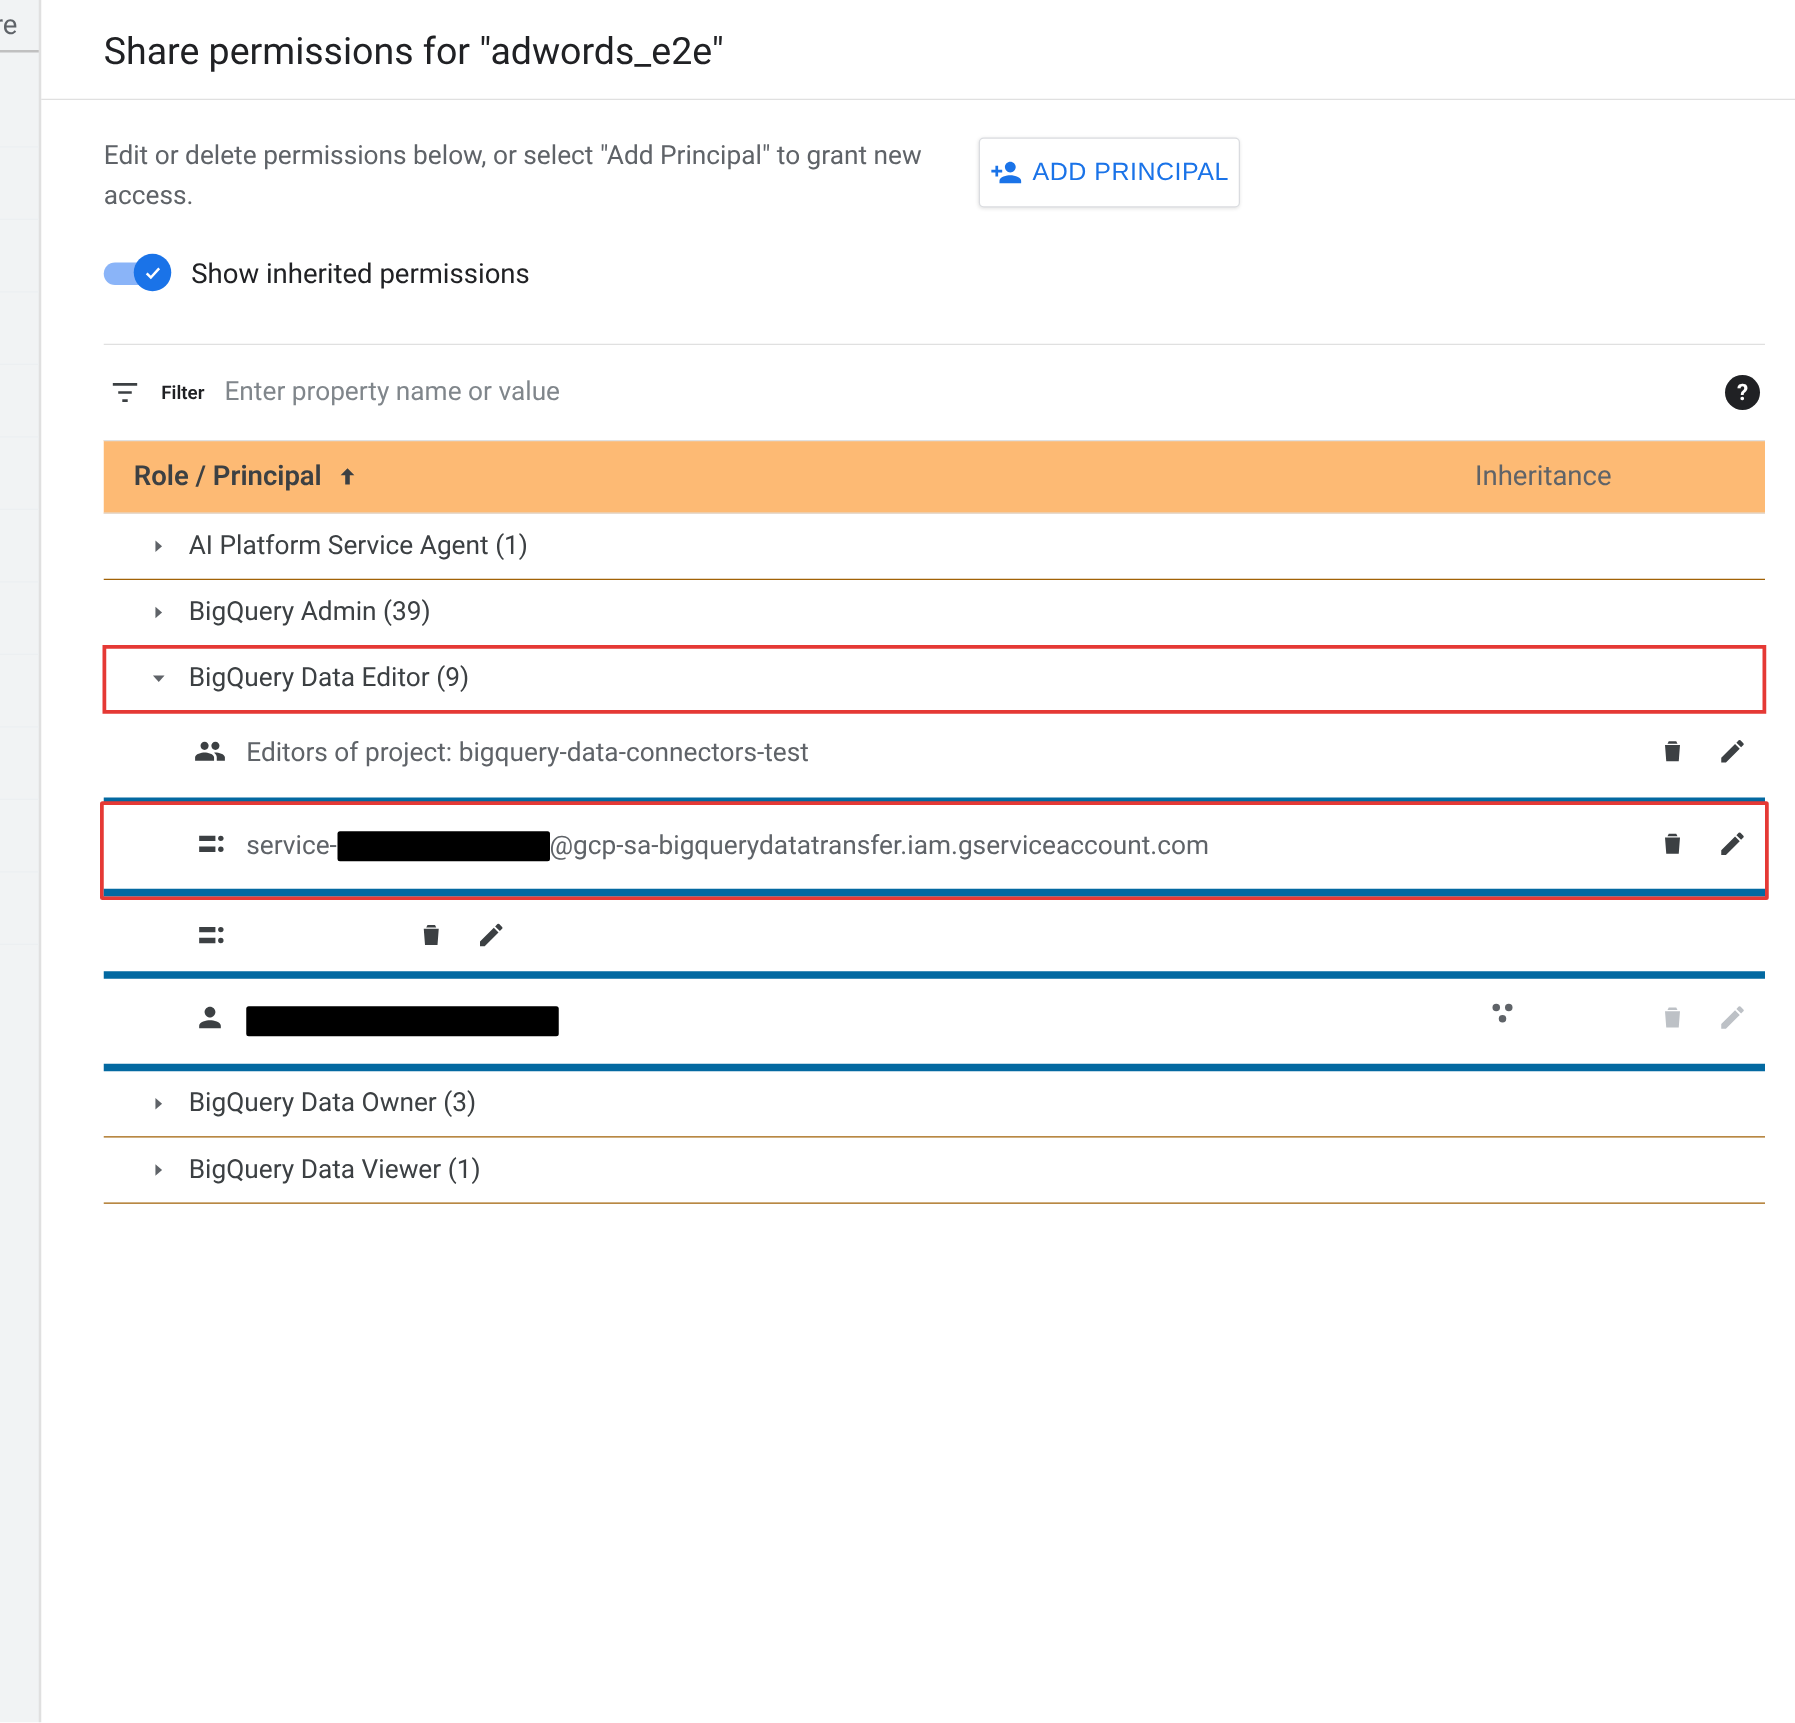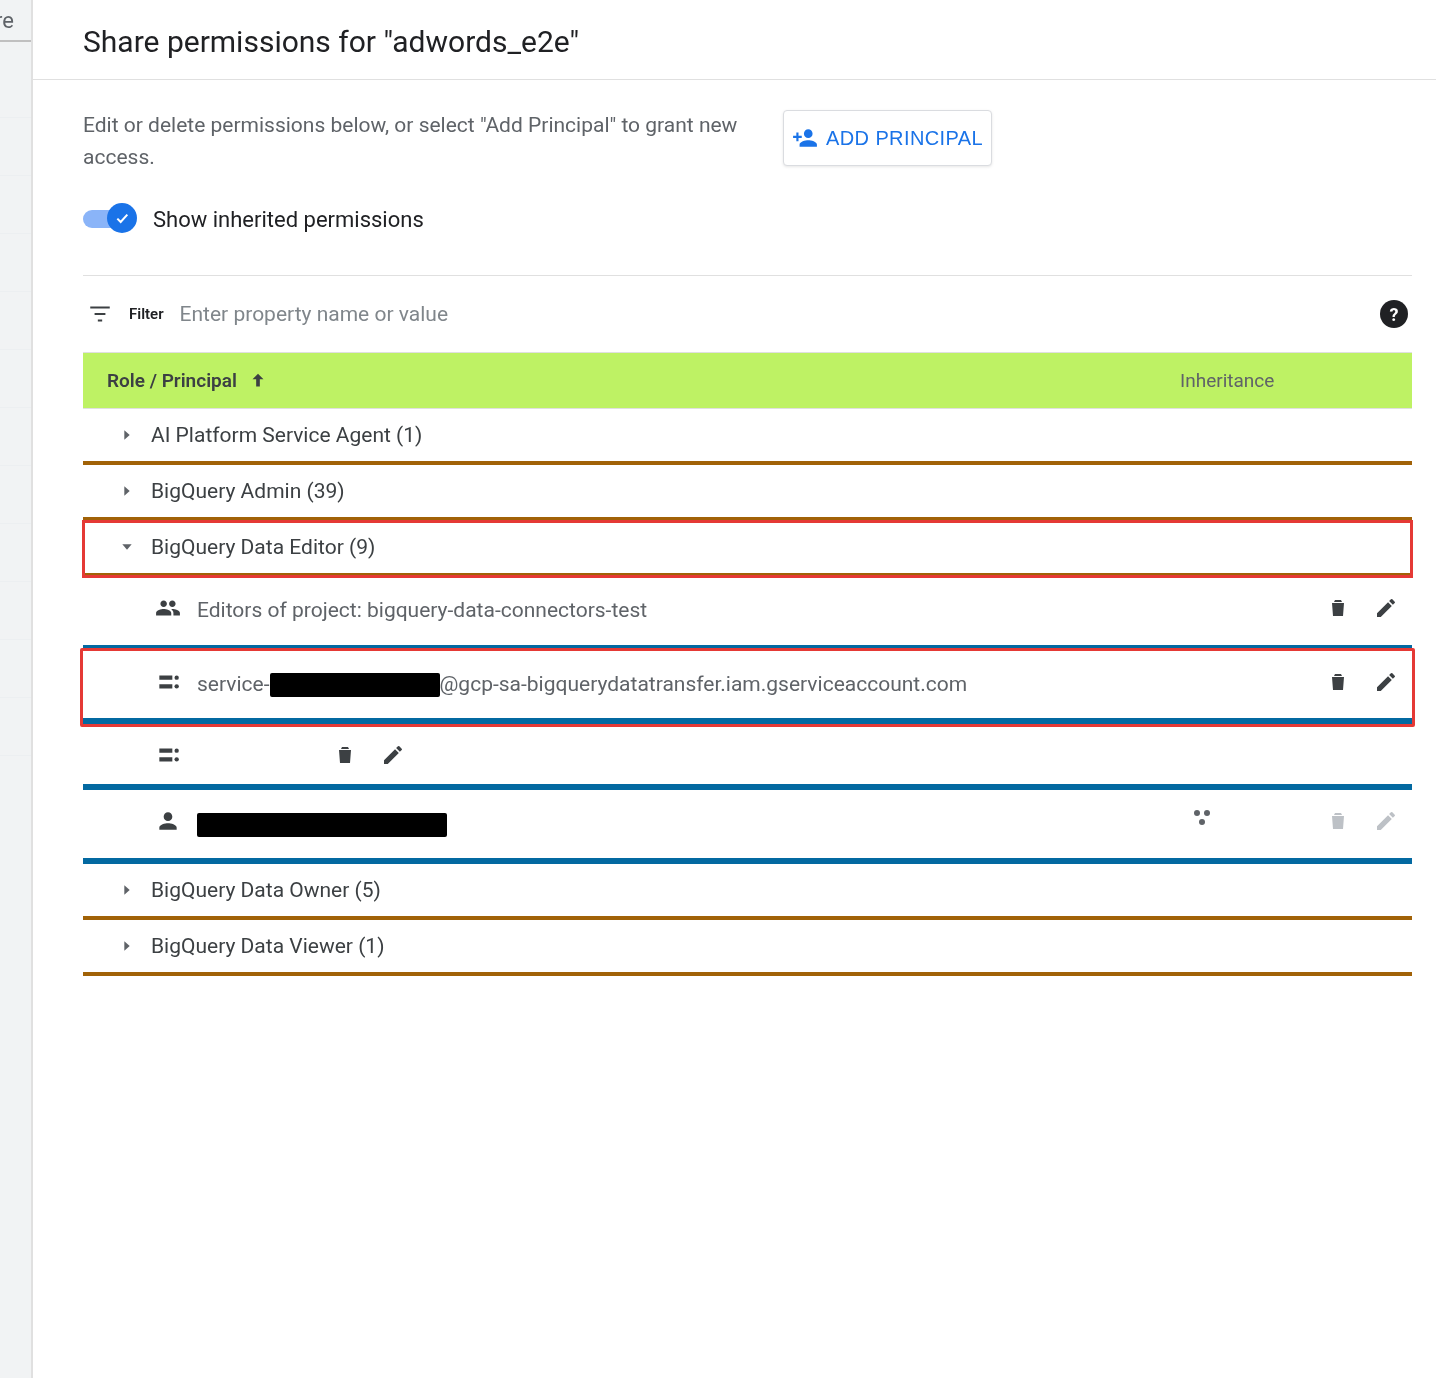--- a/index.html
+++ b/index.html
@@ -149,37 +149,37 @@
     border-radius: 50%;
     color: #fff;
     display: flex;
     align-items: center; justify-content: center;
     font-weight: bold;
     font-size: 18px;
   }
   .table-header {
     display: flex;
     align-items: center;
-    background: #bef264;
+    background: #fdba74;
     border-top: 1px solid #e0e0e0;
     border-bottom: 1px solid #e0e0e0;
     padding: 16px 12px 16px 24px;
-    font-size: 19px;
+    font-size: 22px;
     font-weight: 600;
     color: #3c4043;
     gap: 45px;
   }
   .col-role { flex: 1; display: flex; align-items: center; gap: 10px; }
   .col-inh { width: 220px; color: #5f6368; font-weight: 400; }
   .sort-arrow { display: inline-flex; }
   .role-row {
     display: flex;
     align-items: center;
     padding: 14px 12px 14px 36px;
-    border-bottom: 4px solid #a16207;
+    border-bottom: 1px solid #a16207;
     font-size: 21px;
     color: #3c4043;
     gap: 14px;
   }
   .role-row .expand-icon { color: #5f6368; width: 18px; display:flex; }
   .role-row .role-name { font-weight: 400; }
   .child-row {
     display: flex;
     align-items: flex-start;
     padding: 16px 12px 16px 72px;
@@ -432,21 +432,21 @@
               </svg>
             </button>
           </span>
         </div>
         <div class="role-row">
           <span class="expand-icon">
             <svg width="16" height="16" viewBox="0 0 24 24" fill="currentColor">
               <path d="M8 5l8 7-8 7z"></path>
             </svg>
           </span>
-          <span class="role-name">BigQuery Data Owner (5)</span>
+          <span class="role-name">BigQuery Data Owner (3)</span>
         </div>
         <div class="role-row">
           <span class="expand-icon">
             <svg width="16" height="16" viewBox="0 0 24 24" fill="currentColor">
               <path d="M8 5l8 7-8 7z"></path>
             </svg>
           </span>
           <span class="role-name">BigQuery Data Viewer (1)</span>
         </div>
       </div>

